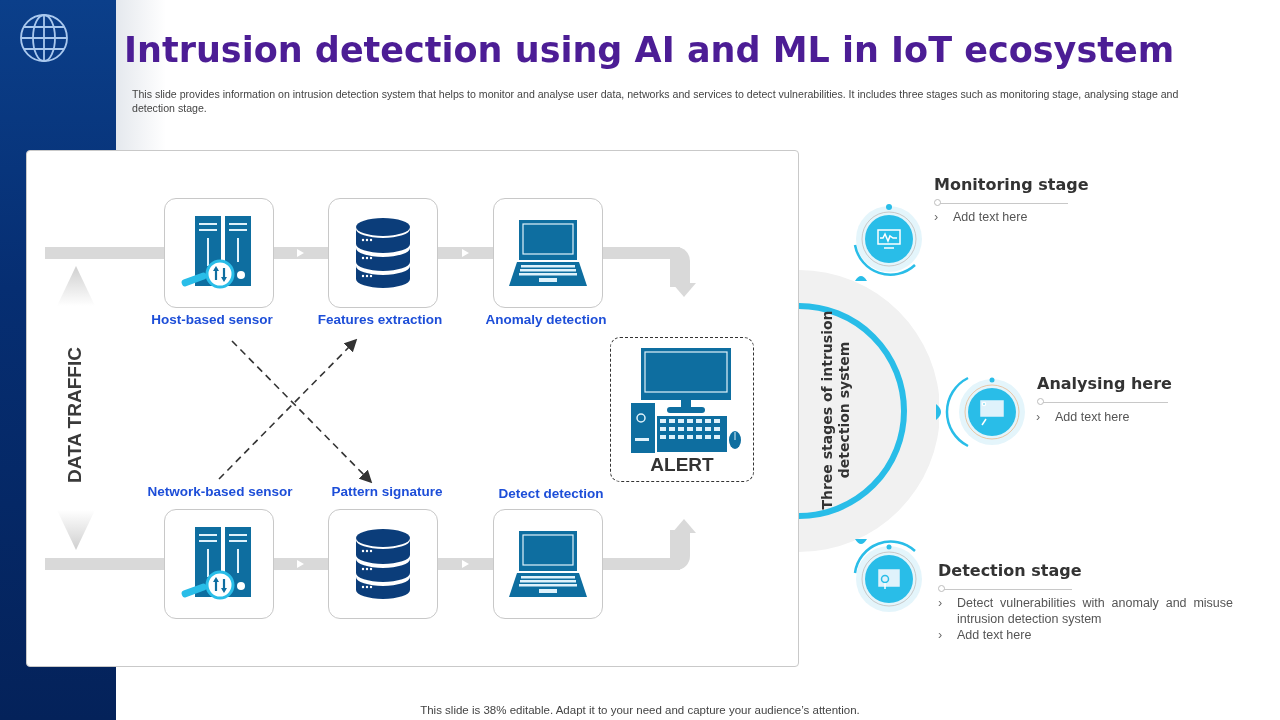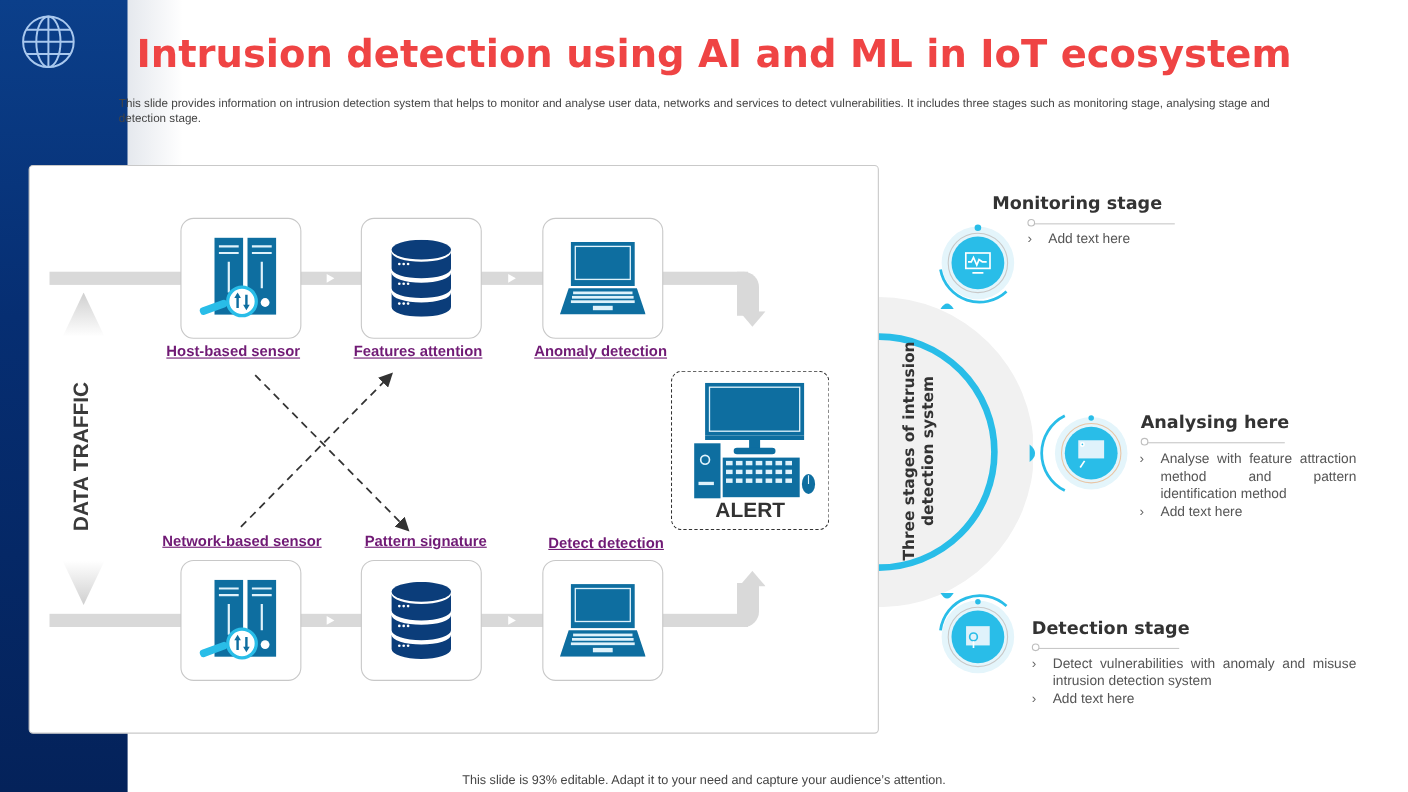--- a/index.html
+++ b/index.html
@@ -5,33 +5,33 @@
   * { box-sizing: border-box; margin: 0; padding: 0; }
   html, body { width: 1280px; height: 720px; overflow: hidden; background: #ffffff; }
   body { position: relative; font-family: "Liberation Sans", sans-serif; color: #333; }
 
   .sidebar { position: absolute; left: 0; top: 0; width: 116px; height: 720px;
     background: linear-gradient(180deg, #0b3f8a 0%, #062e72 40%, #04225a 100%); }
   .sidebar::after { content: ""; position: absolute; left: 116px; top: 0; width: 50px; height: 150px;
     background: linear-gradient(90deg, rgba(180,190,205,0.35), rgba(255,255,255,0)); }
   .globe { position: absolute; left: 18px; top: 12px; width: 52px; height: 52px; }
 
-  .title { position: absolute; left: 124px; top: 30px; font-size: 35px; font-weight: bold; color: #ef4444;
+  .title { position: absolute; left: 124px; top: 30px; font-size: 35px; font-weight: bold; color: #4c1d95;
     font-family: "DejaVu Sans", sans-serif; letter-spacing: 0px; white-space: nowrap; }
-  .subtitle { position: absolute; left: 108px; top: 87px; width: 1090px; font-size: 10.6px; line-height: 14px; color: #444; }
+  .subtitle { position: absolute; left: 132px; top: 87px; width: 1090px; font-size: 10.6px; line-height: 14px; color: #444; }
 
   .panel { position: absolute; left: 26px; top: 150px; width: 773px; height: 517px; border: 1px solid #c9c9c9;
     border-radius: 4px; background: #fff; }
 
   .track { position: absolute; background: #d9d9d9; }
   .tri-right { position: absolute; width: 0; height: 0; border-top: 4px solid transparent; border-bottom: 4px solid transparent; border-left: 7px solid #fff; }
 
   .box { position: absolute; width: 110px; height: 110px; border: 1px solid #c8c8c8; border-radius: 12px; background: #fff;
     display: flex; align-items: center; justify-content: center; }
-  .node-label { position: absolute; font-size: 13.5px; font-weight: bold; color: #701a75; white-space: nowrap; transform: translateX(-50%); text-decoration: underline; }
+  .node-label { position: absolute; font-size: 13.5px; font-weight: bold; color: #1d4ed8; white-space: nowrap; transform: translateX(-50%); }
 
   .data-traffic { position: absolute; left: 75px; top: 415px; transform: translate(-50%,-50%) rotate(-90deg);
     font-size: 19px; font-weight: bold; color: #3a3a3a; white-space: nowrap; }
 
   .alert-box { position: absolute; left: 610px; top: 337px; width: 144px; height: 145px; border: 1.5px dashed #333; border-radius: 10px; }
   .alert-label { position: absolute; left: 0; width: 100%; top: 116px; text-align: center; font-size: 19px; font-weight: bold; color: #333; }
 
   .stage-title { position: absolute; font-size: 16px; font-weight: bold; color: #333; font-family: "DejaVu Sans", sans-serif; white-space: nowrap; }
   .stage-line { position: absolute; height: 1px; background: #c8c8c8; }
   .stage-dot { position: absolute; width: 7px; height: 7px; border: 1px solid #bdbdbd; border-radius: 50%; background: #fff; }
@@ -160,21 +160,21 @@
     <polygon points="8,42 70,42 78,66 0,66" fill="#0e6ea0"></polygon>
     <g fill="#dff2fb">
       <rect x="12" y="45" width="54" height="2.5"></rect>
         <rect x="11" y="49" width="56" height="2.5"></rect>
         <rect x="10" y="53" width="58" height="2.5"></rect>
       <rect x="30" y="58" width="18" height="4"></rect>
     </g>
   </svg>
 </div>
 <div class="node-label" style="left:212px;top:312px;">Host-based sensor</div>
-<div class="node-label" style="left:380px;top:312px;">Features attention</div>
+<div class="node-label" style="left:380px;top:312px;">Features extraction</div>
 <div class="node-label" style="left:546px;top:312px;">Anomaly detection</div>
 
 <div class="node-label" style="left:220px;top:484px;">Network-based sensor</div>
 <div class="node-label" style="left:387px;top:484px;">Pattern signature</div>
 <div class="node-label" style="left:551px;top:486px;">Detect detection</div>
 
 <div class="box" style="left:164px;top:509px;">
   <svg width="76" height="74" viewBox="0 0 76 74">
     <rect x="14" y="0" width="26" height="70" fill="#0e6ea0"></rect>
     <rect x="44" y="0" width="26" height="70" fill="#0e6ea0"></rect>
@@ -312,36 +312,35 @@
   <path d="M10,40 A36,36 0 0 1 70,18" fill="none" stroke="#29bde8" stroke-width="2.5"></path>
   <circle cx="44" cy="14" r="2.5" fill="#29bde8"></circle>
   <path d="M10,6 q6,10 12,0 z" fill="#29bde8"></path>
   <g stroke="#fff" stroke-width="1.5" fill="none">
       <rect x="34" y="37" width="20" height="16" fill="#dff2fb" stroke="#dff2fb"></rect>
       <circle cx="40" cy="46" r="3.5" stroke="#29bde8"></circle>
       <line x1="40" y1="50" x2="40" y2="56"></line>
     </g>
 </svg>
 
-<div class="stage-title" style="left:902px;top:175px;">Monitoring stage</div>
+<div class="stage-title" style="left:934px;top:175px;">Monitoring stage</div>
 <div class="stage-line" style="left:938px;top:203px;width:130px;"></div>
 <div class="stage-dot" style="left:934px;top:199px;"></div>
 <ul class="bullets" style="left:934px;top:209px;width:288px;">
   <li>Add text here</li>
 </ul>
 
 <div class="stage-title" style="left:1037px;top:374px;">Analysing here</div>
 <div class="stage-line" style="left:1041px;top:402px;width:127px;"></div>
 <div class="stage-dot" style="left:1037px;top:398px;"></div>
 <ul class="bullets" style="left:1036px;top:409px;width:197px;">
-  <li>Analyse with feature attraction method and pattern identification method</li>
   <li>Add text here</li>
 </ul>
 
 <div class="stage-title" style="left:938px;top:561px;">Detection stage</div>
 <div class="stage-line" style="left:942px;top:589px;width:130px;"></div>
 <div class="stage-dot" style="left:938px;top:585px;"></div>
 <ul class="bullets" style="left:938px;top:595px;width:295px;">
   <li>Detect vulnerabilities with anomaly and misuse intrusion detection system</li>
   <li>Add text here</li>
 </ul>
 
-<div class="footer">This slide is 93% editable. Adapt it to your need and capture your audience’s attention.</div>
+<div class="footer">This slide is 38% editable. Adapt it to your need and capture your audience’s attention.</div>
 
 </body></html>

